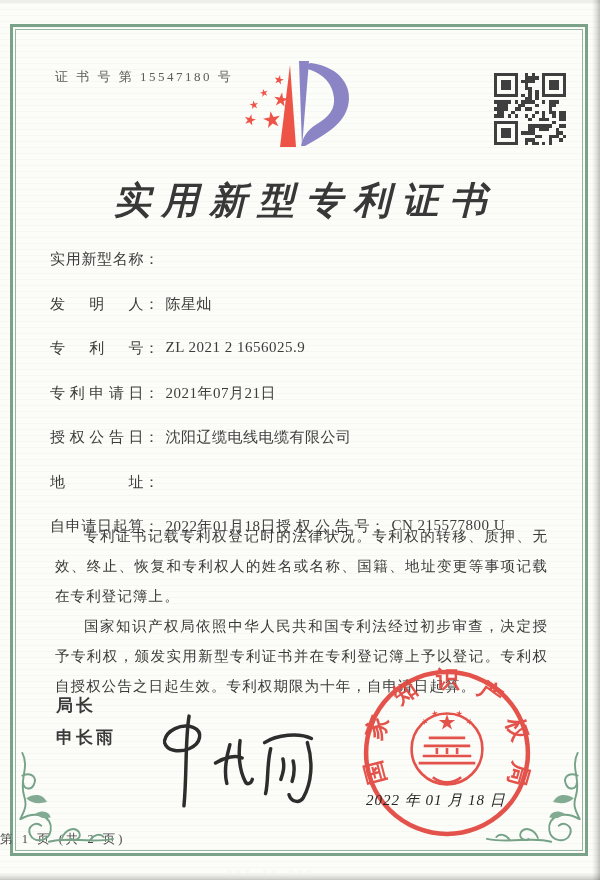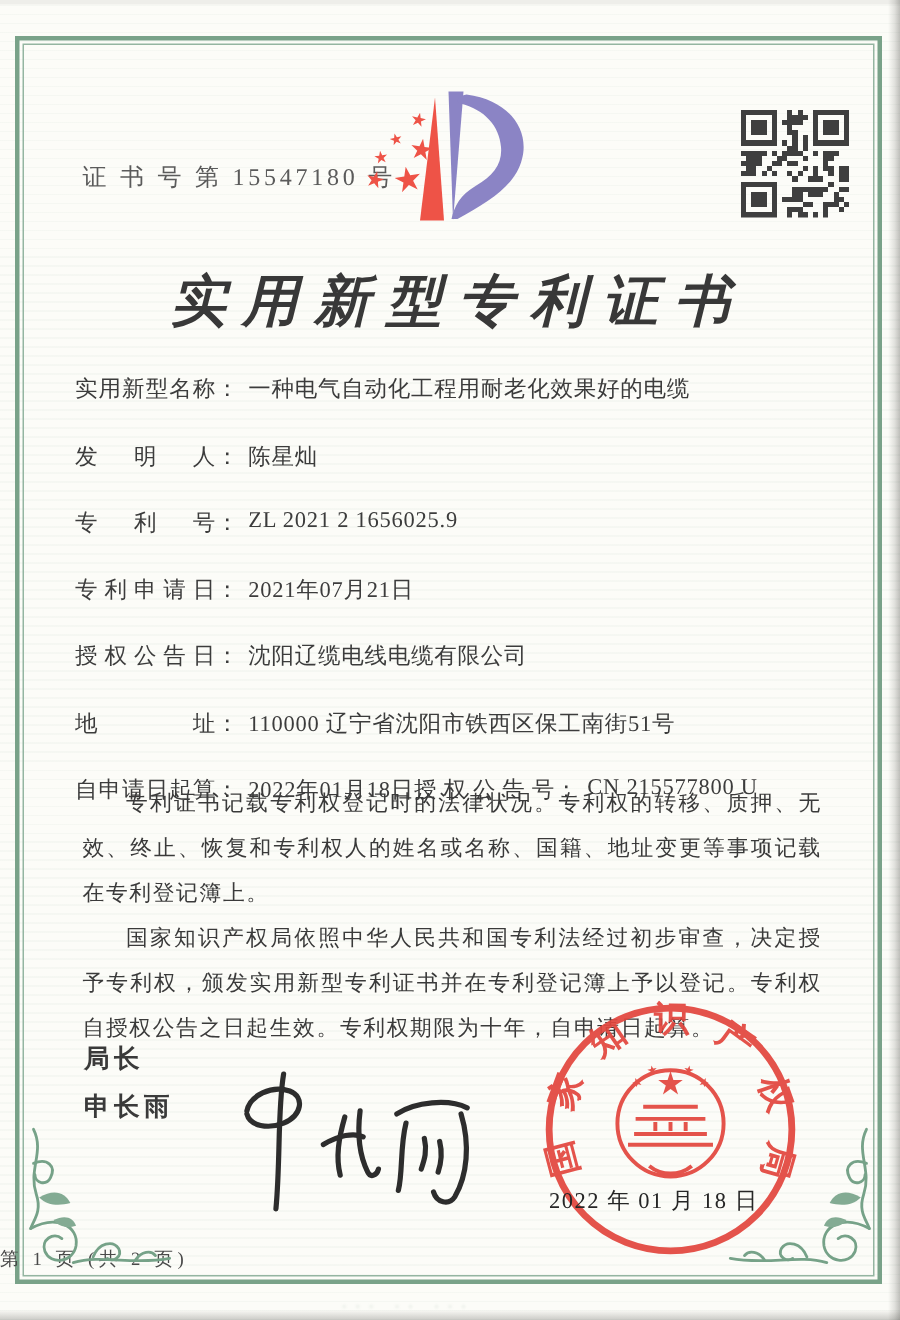--- a/index.html
+++ b/index.html
@@ -12,42 +12,42 @@
   .edge-bottom{position:absolute;left:0;bottom:0;width:100%;height:7px;
       background:linear-gradient(to bottom, rgba(60,60,55,0) 0%, rgba(60,60,55,.26) 100%);z-index:30;}
   .edge-top{position:absolute;left:0;top:0;width:100%;height:3px;background:rgba(60,60,55,.07);z-index:30;}
   
   .frame{position:absolute;left:10px;top:24px;width:578px;height:832px;border:3px solid #79a289;box-sizing:border-box;}
   .frame::after{content:"";position:absolute;left:2px;top:2px;right:2px;bottom:2px;border:1px solid #94b5a1;}
   .corner{position:absolute;width:104px;height:104px;z-index:5;}
   .corner.bl{left:11px;top:751px;}
   .corner.br{right:11px;top:751px;transform:scaleX(-1);}
   
-  .cert-no{position:absolute;left:55px;top:68px;font-size:16px;letter-spacing:2.5px;color:#5b5b5b;margin-top:40px;}
+  .cert-no{position:absolute;left:55px;top:68px;font-size:13px;letter-spacing:2.5px;color:#5b5b5b;}
   .logo{position:absolute;left:243px;top:58px;width:110px;height:96px;}
   .qr{position:absolute;left:494px;top:73px;width:72px;height:72px;}
   .title{position:absolute;left:0;top:176px;width:100%;text-align:center;font-size:37px;font-weight:600;
          letter-spacing:11px;color:#383838;text-indent:11px;font-style:italic;}
   
   .fields{position:absolute;left:50px;top:250px;width:492px;font-size:15px;color:#3c3c3c;}
   .frow{display:flex;margin-bottom:25.5px;white-space:nowrap;letter-spacing:.5px;}
   .flabel{display:inline-block;width:94px;text-align:justify;text-align-last:justify;}
   .fcolon{margin-right:6px;}
   .grant{display:flex;margin-bottom:0;}
   .grant .col2{display:flex;}
   
   .paras{position:absolute;left:55px;top:521px;width:493px;font-size:14.5px;line-height:30px;
          color:#3a3a3a;text-align:justify;letter-spacing:1.1px;}
   .paras p{margin:0;text-indent:2em;}
   
   .signer{position:absolute;left:56px;top:690px;font-family:"Liberation Sans",sans-serif;
           font-size:17px;font-weight:700;color:#3a3a3a;letter-spacing:3px;line-height:32px;}
   .sig{position:absolute;left:148px;top:710px;width:178px;height:102px;}
   .seal{position:absolute;left:358px;top:664px;width:178px;height:178px;opacity:.92;}
-  .seal-date{position:absolute;left:366px;top:791px;font-size:15px;color:#262626;letter-spacing:1px;z-index:6;}
+  .seal-date{position:absolute;left:366px;top:791px;font-size:15px;color:#262626;letter-spacing:1px;z-index:6;font-style:italic;}
   .footer{position:absolute;left:0;top:831px;width:100%;text-align:left;font-size:12.5px;
           color:#4a4a4a;letter-spacing:3px;}
   .next-page-hint{position:absolute;left:228px;top:866px;width:160px;height:10px;color:rgba(110,150,125,.55);
           font-size:9px;letter-spacing:6px;filter:blur(1px);overflow:hidden;}
   svg{display:block;}
 </style>
 </head>
 <body>
 
 <div class="page">
@@ -324,21 +324,20 @@
       <rect x="5" y="20" width="1" height="1" fill="#3f3f3f"></rect>
       <rect x="6" y="20" width="1" height="1" fill="#3f3f3f"></rect>
     </svg>
 
   <div class="title">实用新型专利证书</div>
 
   <div class="fields">
     <div class="frow">
       <span class="flabel">实用新型名称</span>
         <span class="fcolon">：</span>
-        <span>一种电气自动化工程用耐老化效果好的电缆</span>
     </div>
     <div class="frow">
       <span class="flabel">发明人</span>
         <span class="fcolon">：</span>
         <span>陈星灿</span>
     </div>
     <div class="frow">
       <span class="flabel">专利号</span>
         <span class="fcolon">：</span>
         <span>ZL 2021 2 1656025.9</span>
@@ -349,21 +348,20 @@
         <span>2021年07月21日</span>
     </div>
     <div class="frow">
       <span class="flabel">授权公告日</span>
         <span class="fcolon">：</span>
         <span>沈阳辽缆电线电缆有限公司</span>
     </div>
     <div class="frow">
       <span class="flabel">地址</span>
         <span class="fcolon">：</span>
-        <span>110000 辽宁省沈阳市铁西区保工南街51号</span>
     </div>
     <div class="frow grant">
       <span class="flabel">自申请日起算</span>
         <span class="fcolon">：</span>
         <span>2022年01月18日</span>
       <span class="col2">
         <span class="flabel">授权公告号</span>
           <span class="fcolon">：</span>
           <span>CN 215577800 U</span>
       </span>

